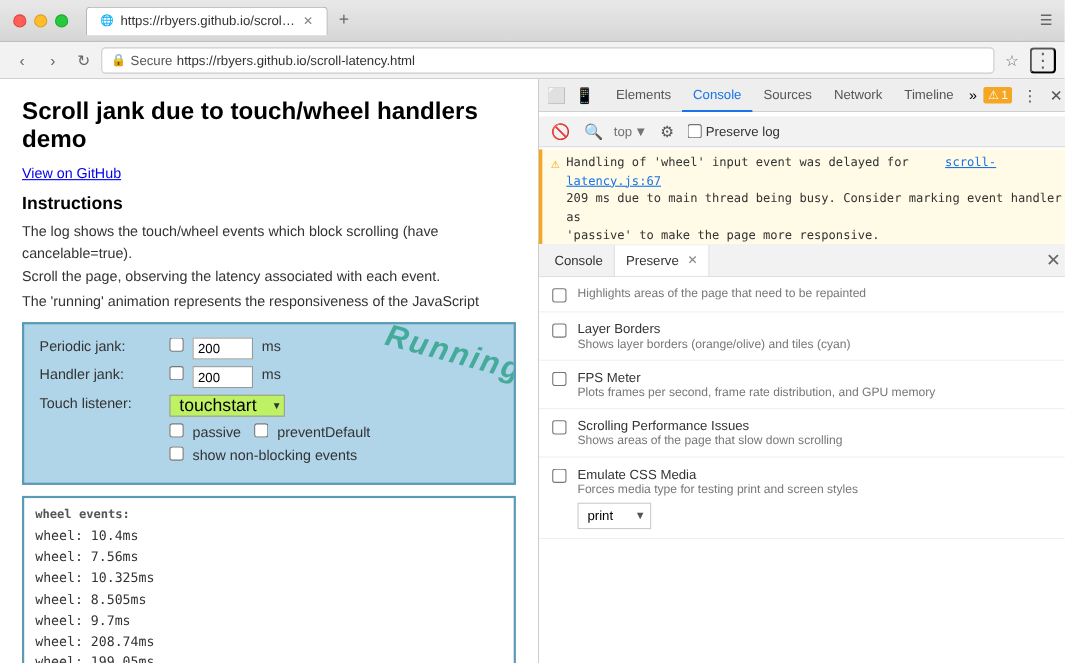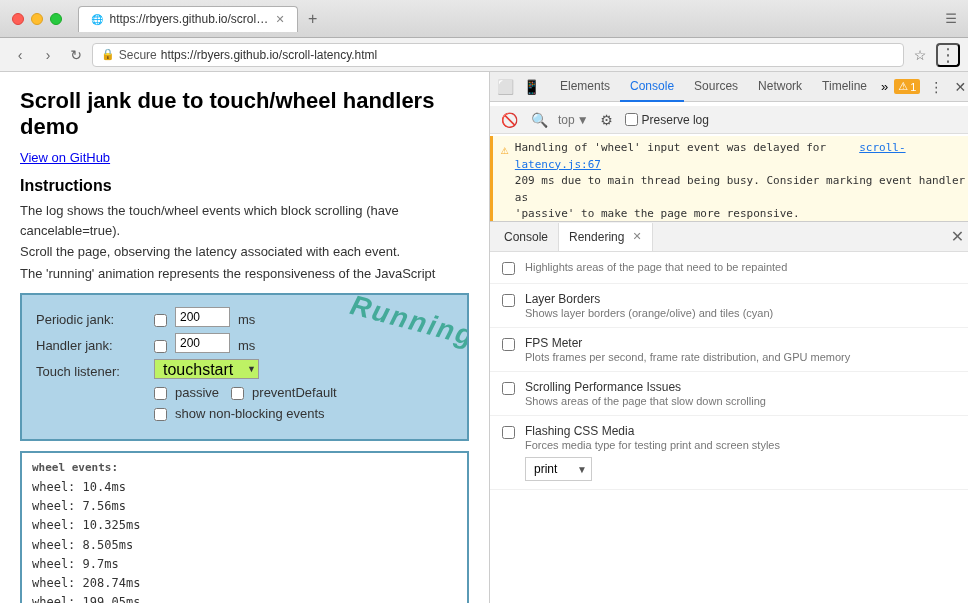--- a/index.html
+++ b/index.html
@@ -38,21 +38,21 @@
 
     
     .page-content { flex: 0 0 490px; overflow-y: auto; padding: 16px 20px; background: #fff; border-right: 1px solid #ccc; }
     .page-title { font-size: 22px; font-weight: bold; color: #000; margin-bottom: 10px; }
     .page-link a { color: #0000ee; text-decoration: underline; font-size: 13px; }
     .page-section-title { font-size: 16px; font-weight: bold; color: #000; margin: 12px 0 6px 0; }
     .page-text { font-size: 13px; color: #333; line-height: 1.5; margin-bottom: 2px; }
 
     
     .demo-box { background: #b0d4e8; border: 2px solid #5a9ab5; padding: 12px 14px; margin: 10px 0; position: relative; overflow: hidden; }
-    .demo-row { display: flex; align-items: flex-end; gap: 8px; margin-bottom: 6px; font-size: 13px; }
+    .demo-row { display: flex; align-items: flex-start; gap: 8px; margin-bottom: 6px; font-size: 13px; }
     .demo-label { min-width: 110px; color: #333; }
     .demo-input { width: 55px; border: 1px solid #999; background: #fff; padding: 1px 4px; font-size: 12px; height: 20px; }
     .demo-unit { color: #333; }
     .demo-select-wrap { position: relative; display: inline-flex; align-items: center; }
     .demo-select { border: 1px solid #999; background: #bef264; padding: 1px 8px; font-size: 16px; height: 20px; appearance: none; padding-right: 16px; }
     .demo-select-arrow { position: absolute; right: 3px; pointer-events: none; font-size: 9px; color: #333; }
     .demo-checkbox { width: 13px; height: 13px; }
     .checkbox-label { font-size: 13px; color: #333; }
 
     .running-text {
@@ -267,21 +267,21 @@
         </span>
       </div>
 
     </div>
 
     <div class="rendering-tab-bar">
       <div class="rendering-tab-item">
         <span>Console</span>
       </div>
       <div class="rendering-tab-item active">
-        <span>Rendering</span>
+        <span>Preserve</span>
         <span class="rendering-tab-close">✕</span>
       </div>
       <div class="rendering-tab-end">
         <span class="rendering-close-btn">✕</span>
       </div>
     </div>
 
     <div class="rendering-area">
       <div class="rendering-option">
         <input type="checkbox" class="rendering-checkbox" style="">
@@ -306,21 +306,21 @@
       <div class="rendering-option">
         <input type="checkbox" class="rendering-checkbox" style="">
         <div class="rendering-option-content">
           <div class="rendering-option-title">Scrolling Performance Issues</div>
           <div class="rendering-option-desc">Shows areas of the page that slow down scrolling</div>
         </div>
       </div>
       <div class="rendering-option">
         <input type="checkbox" class="rendering-checkbox" style="">
         <div class="rendering-option-content">
-          <div class="rendering-option-title">Flashing CSS Media</div>
+          <div class="rendering-option-title">Emulate CSS Media</div>
           <div class="rendering-option-desc">Forces media type for testing print and screen styles</div>
           <div style="margin-top:6px;">
             <div class="emulate-select-wrap">
               <select class="emulate-select">
                 <option>print</option>
                 <option>screen</option>
                 <option>none</option>
               </select>
               <span class="emulate-select-arrow">▼</span>
             </div>

